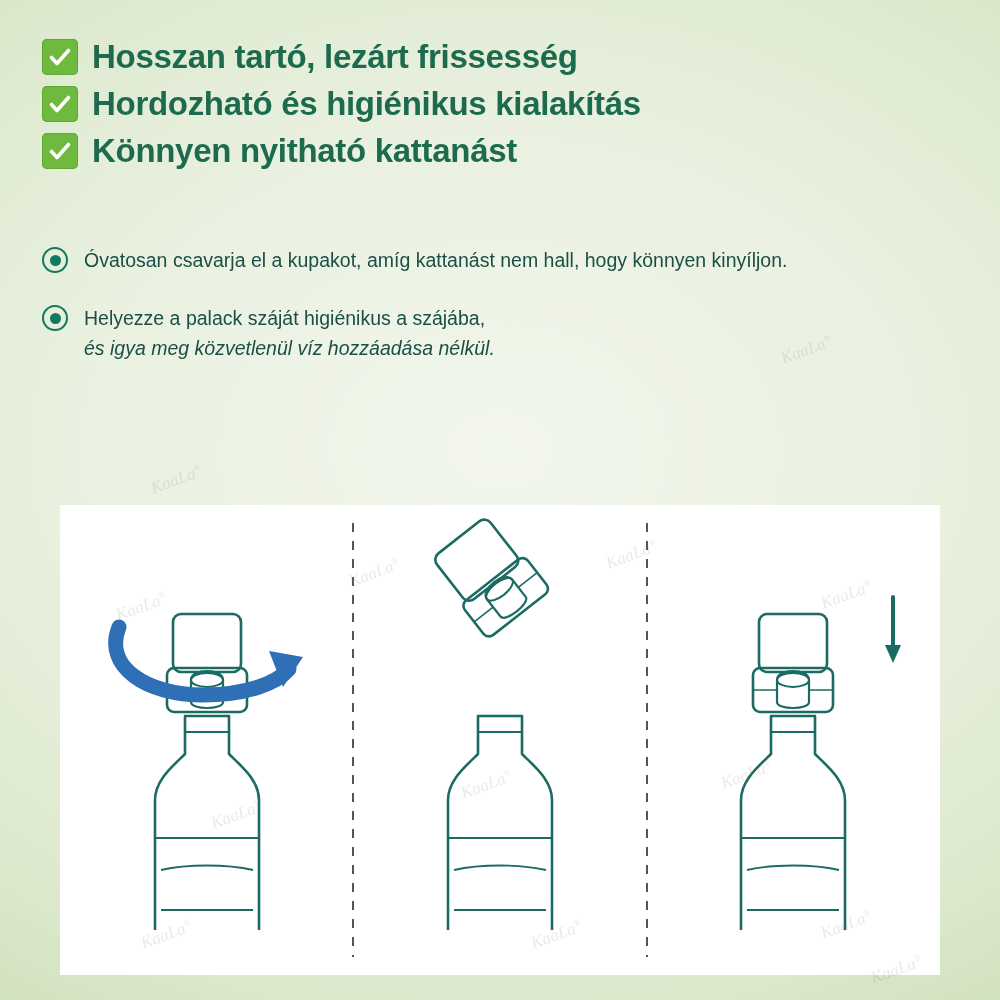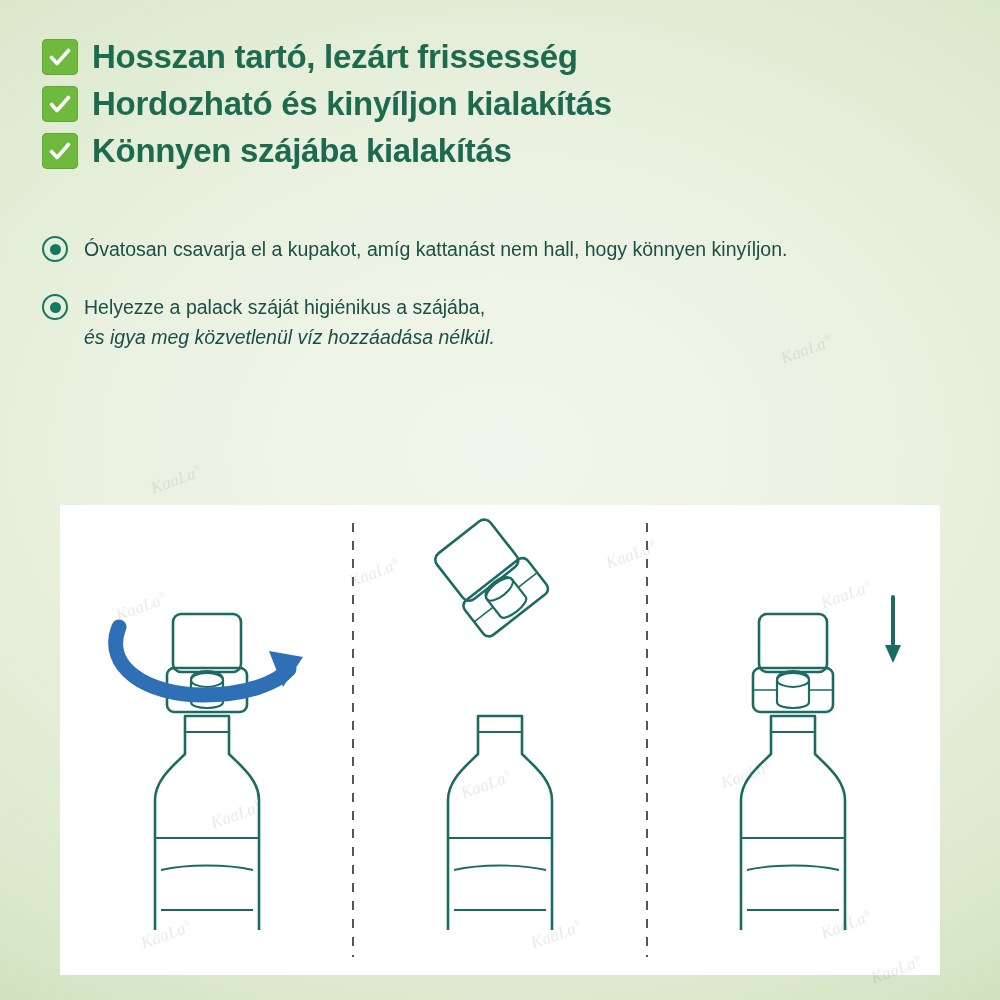--- a/index.html
+++ b/index.html
@@ -55,21 +55,21 @@
     color: #1d6b4f;
     letter-spacing: -0.3px;
     line-height: 1.15;
     white-space: nowrap;
     text-align: right;
   }
 
   
   .instructions {
     position: absolute;
-    top: 232px;
+    top: 243px;
     left: 42px;
     width: 920px;
   }
   .instr-row {
     display: flex;
     align-items: flex-start;
     margin-bottom: 26px;
   }
   .bullet {
     width: 26px;
@@ -145,30 +145,30 @@
       </span>
       <span class="feature-text">Hosszan tartó, lezárt frissesség</span>
     </div>
 
     <div class="feature-row">
       <span class="check-box">
         <svg width="26" height="26" viewBox="0 0 26 26" aria-hidden="true">
           <path d="M4.5 13.5 L10 19.5 L21.5 6.5" fill="none" stroke="#ffffff" stroke-width="3.6" stroke-linecap="round" stroke-linejoin="round"></path>
         </svg>
       </span>
-      <span class="feature-text">Hordozható és kinyíljon kialakítás</span>
+      <span class="feature-text">Hordozható és higiénikus kialakítás</span>
     </div>
 
     <div class="feature-row">
       <span class="check-box">
         <svg width="26" height="26" viewBox="0 0 26 26" aria-hidden="true">
           <path d="M4.5 13.5 L10 19.5 L21.5 6.5" fill="none" stroke="#ffffff" stroke-width="3.6" stroke-linecap="round" stroke-linejoin="round"></path>
         </svg>
       </span>
-      <span class="feature-text">Könnyen szájába kialakítás</span>
+      <span class="feature-text">Könnyen nyitható kattanást</span>
     </div>
 
   </div>
 
   <div class="instructions">
 
     <div class="instr-row">
       <span class="bullet">
           <span class="dot"></span>
         </span>

